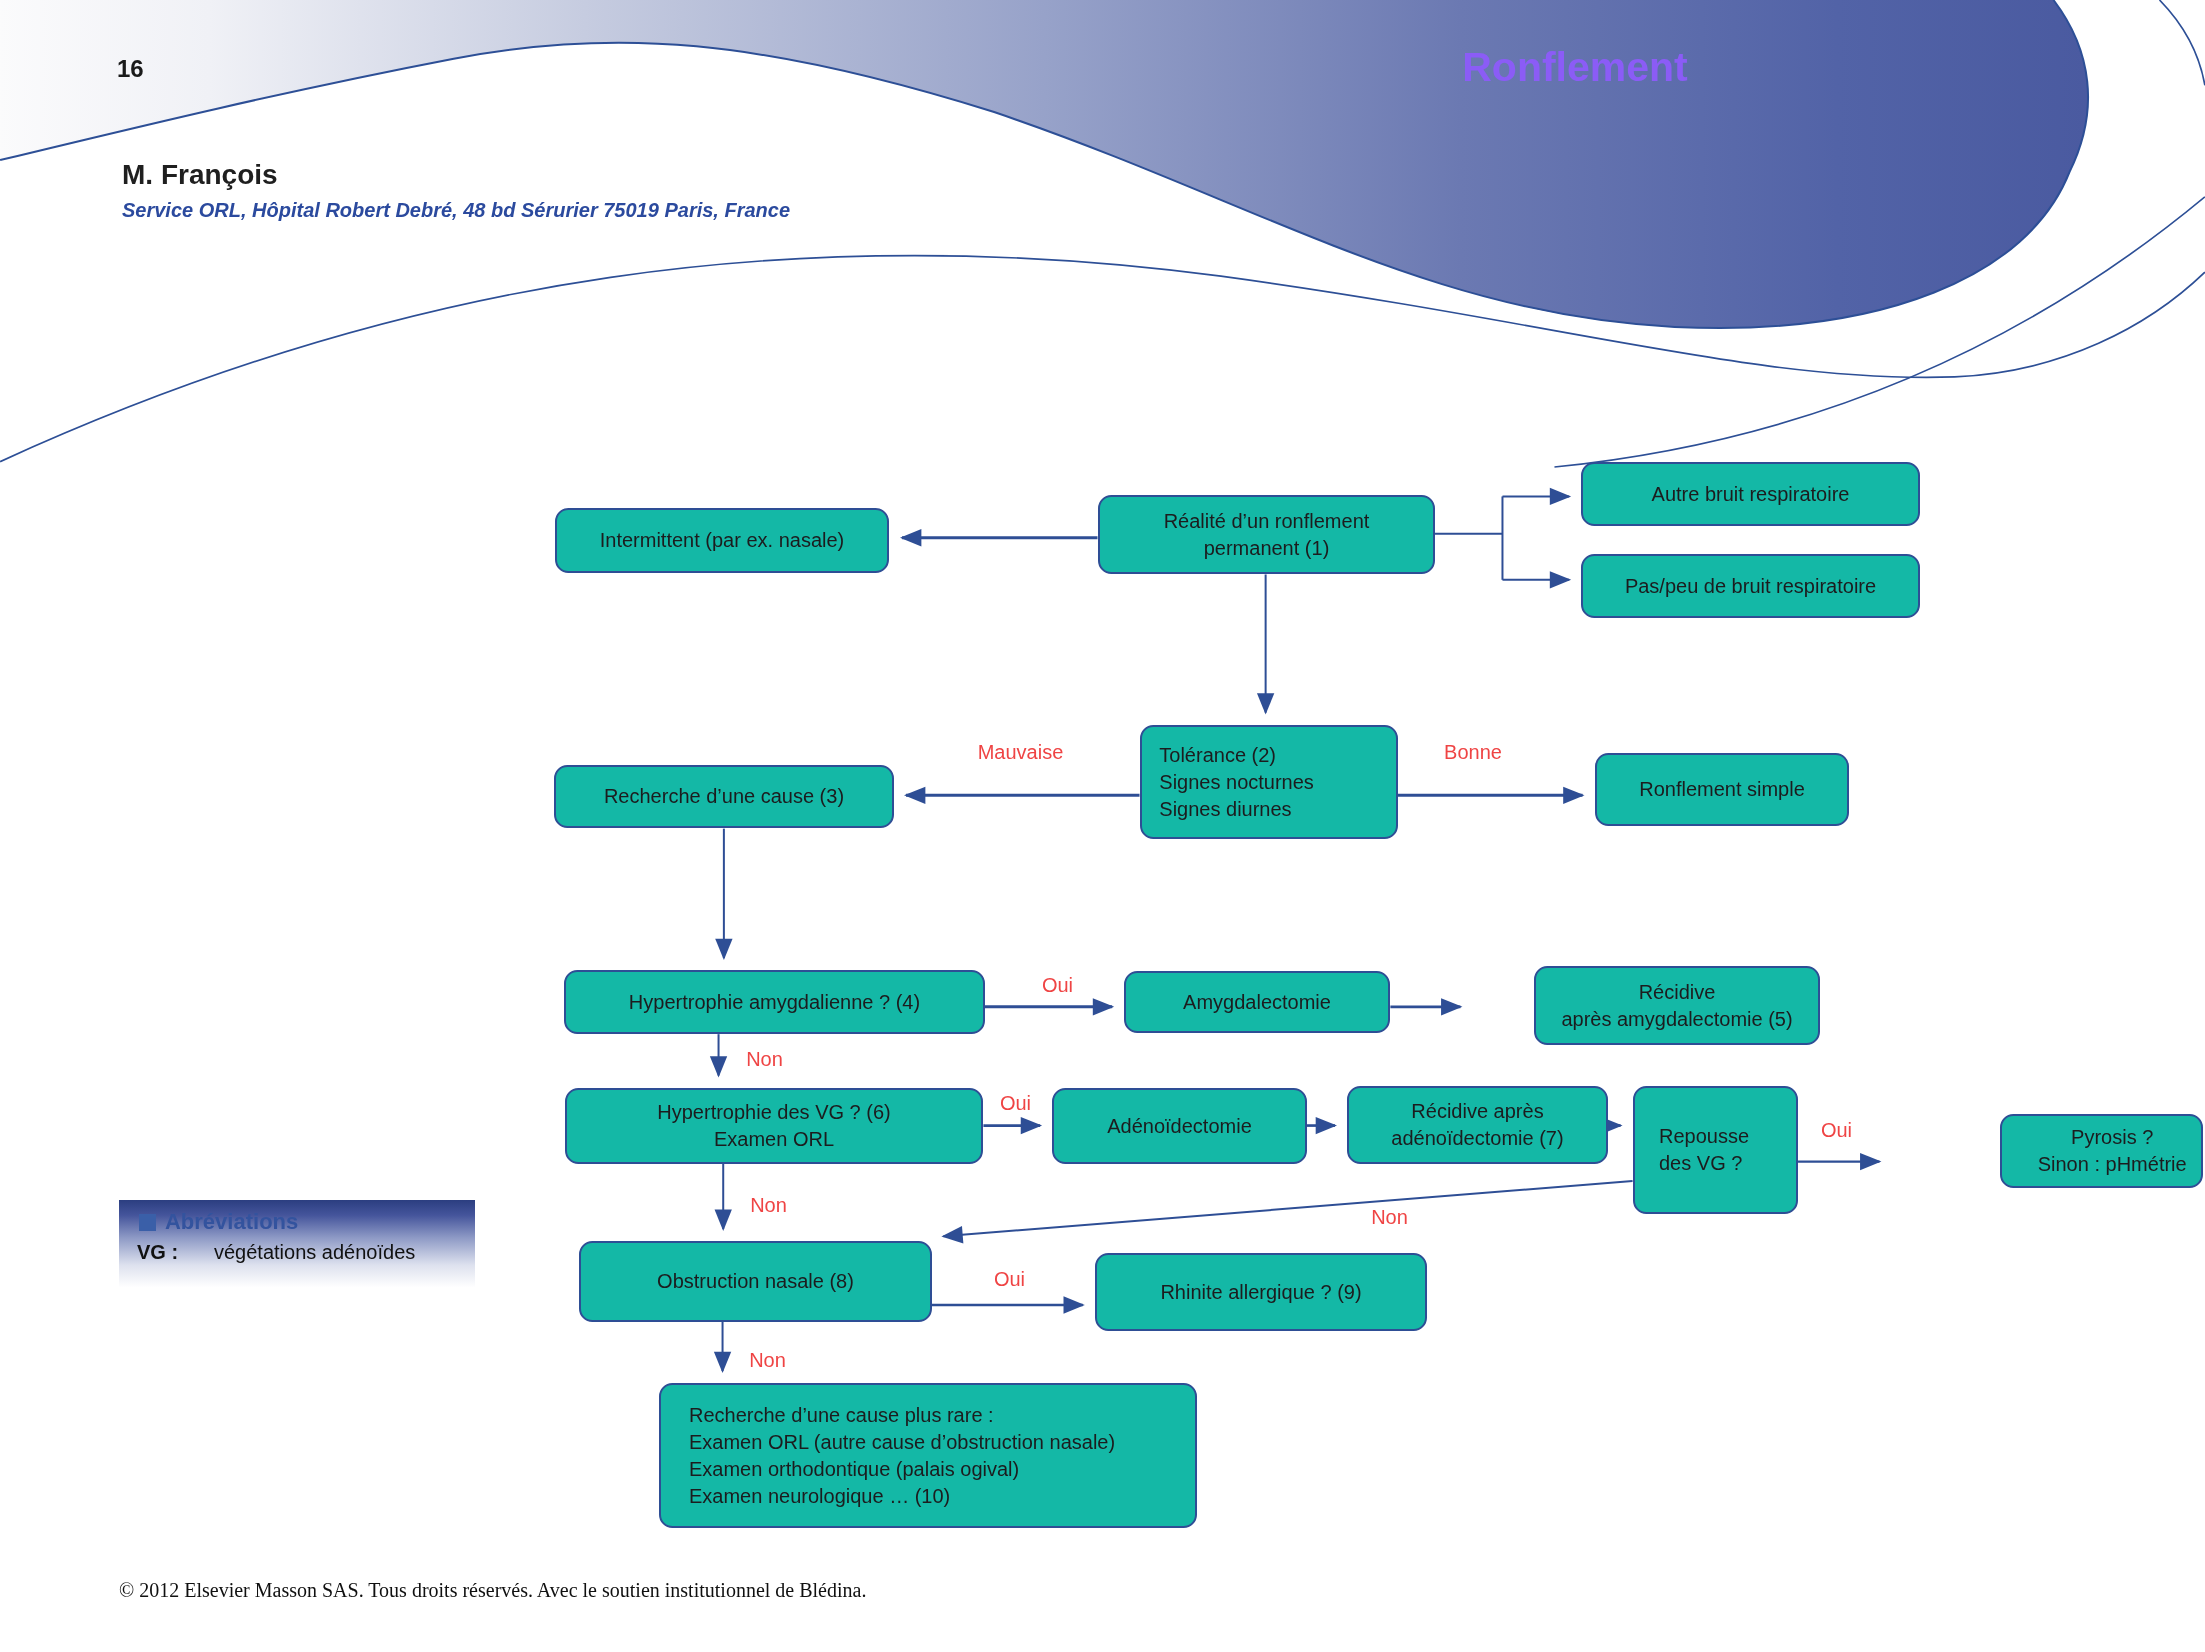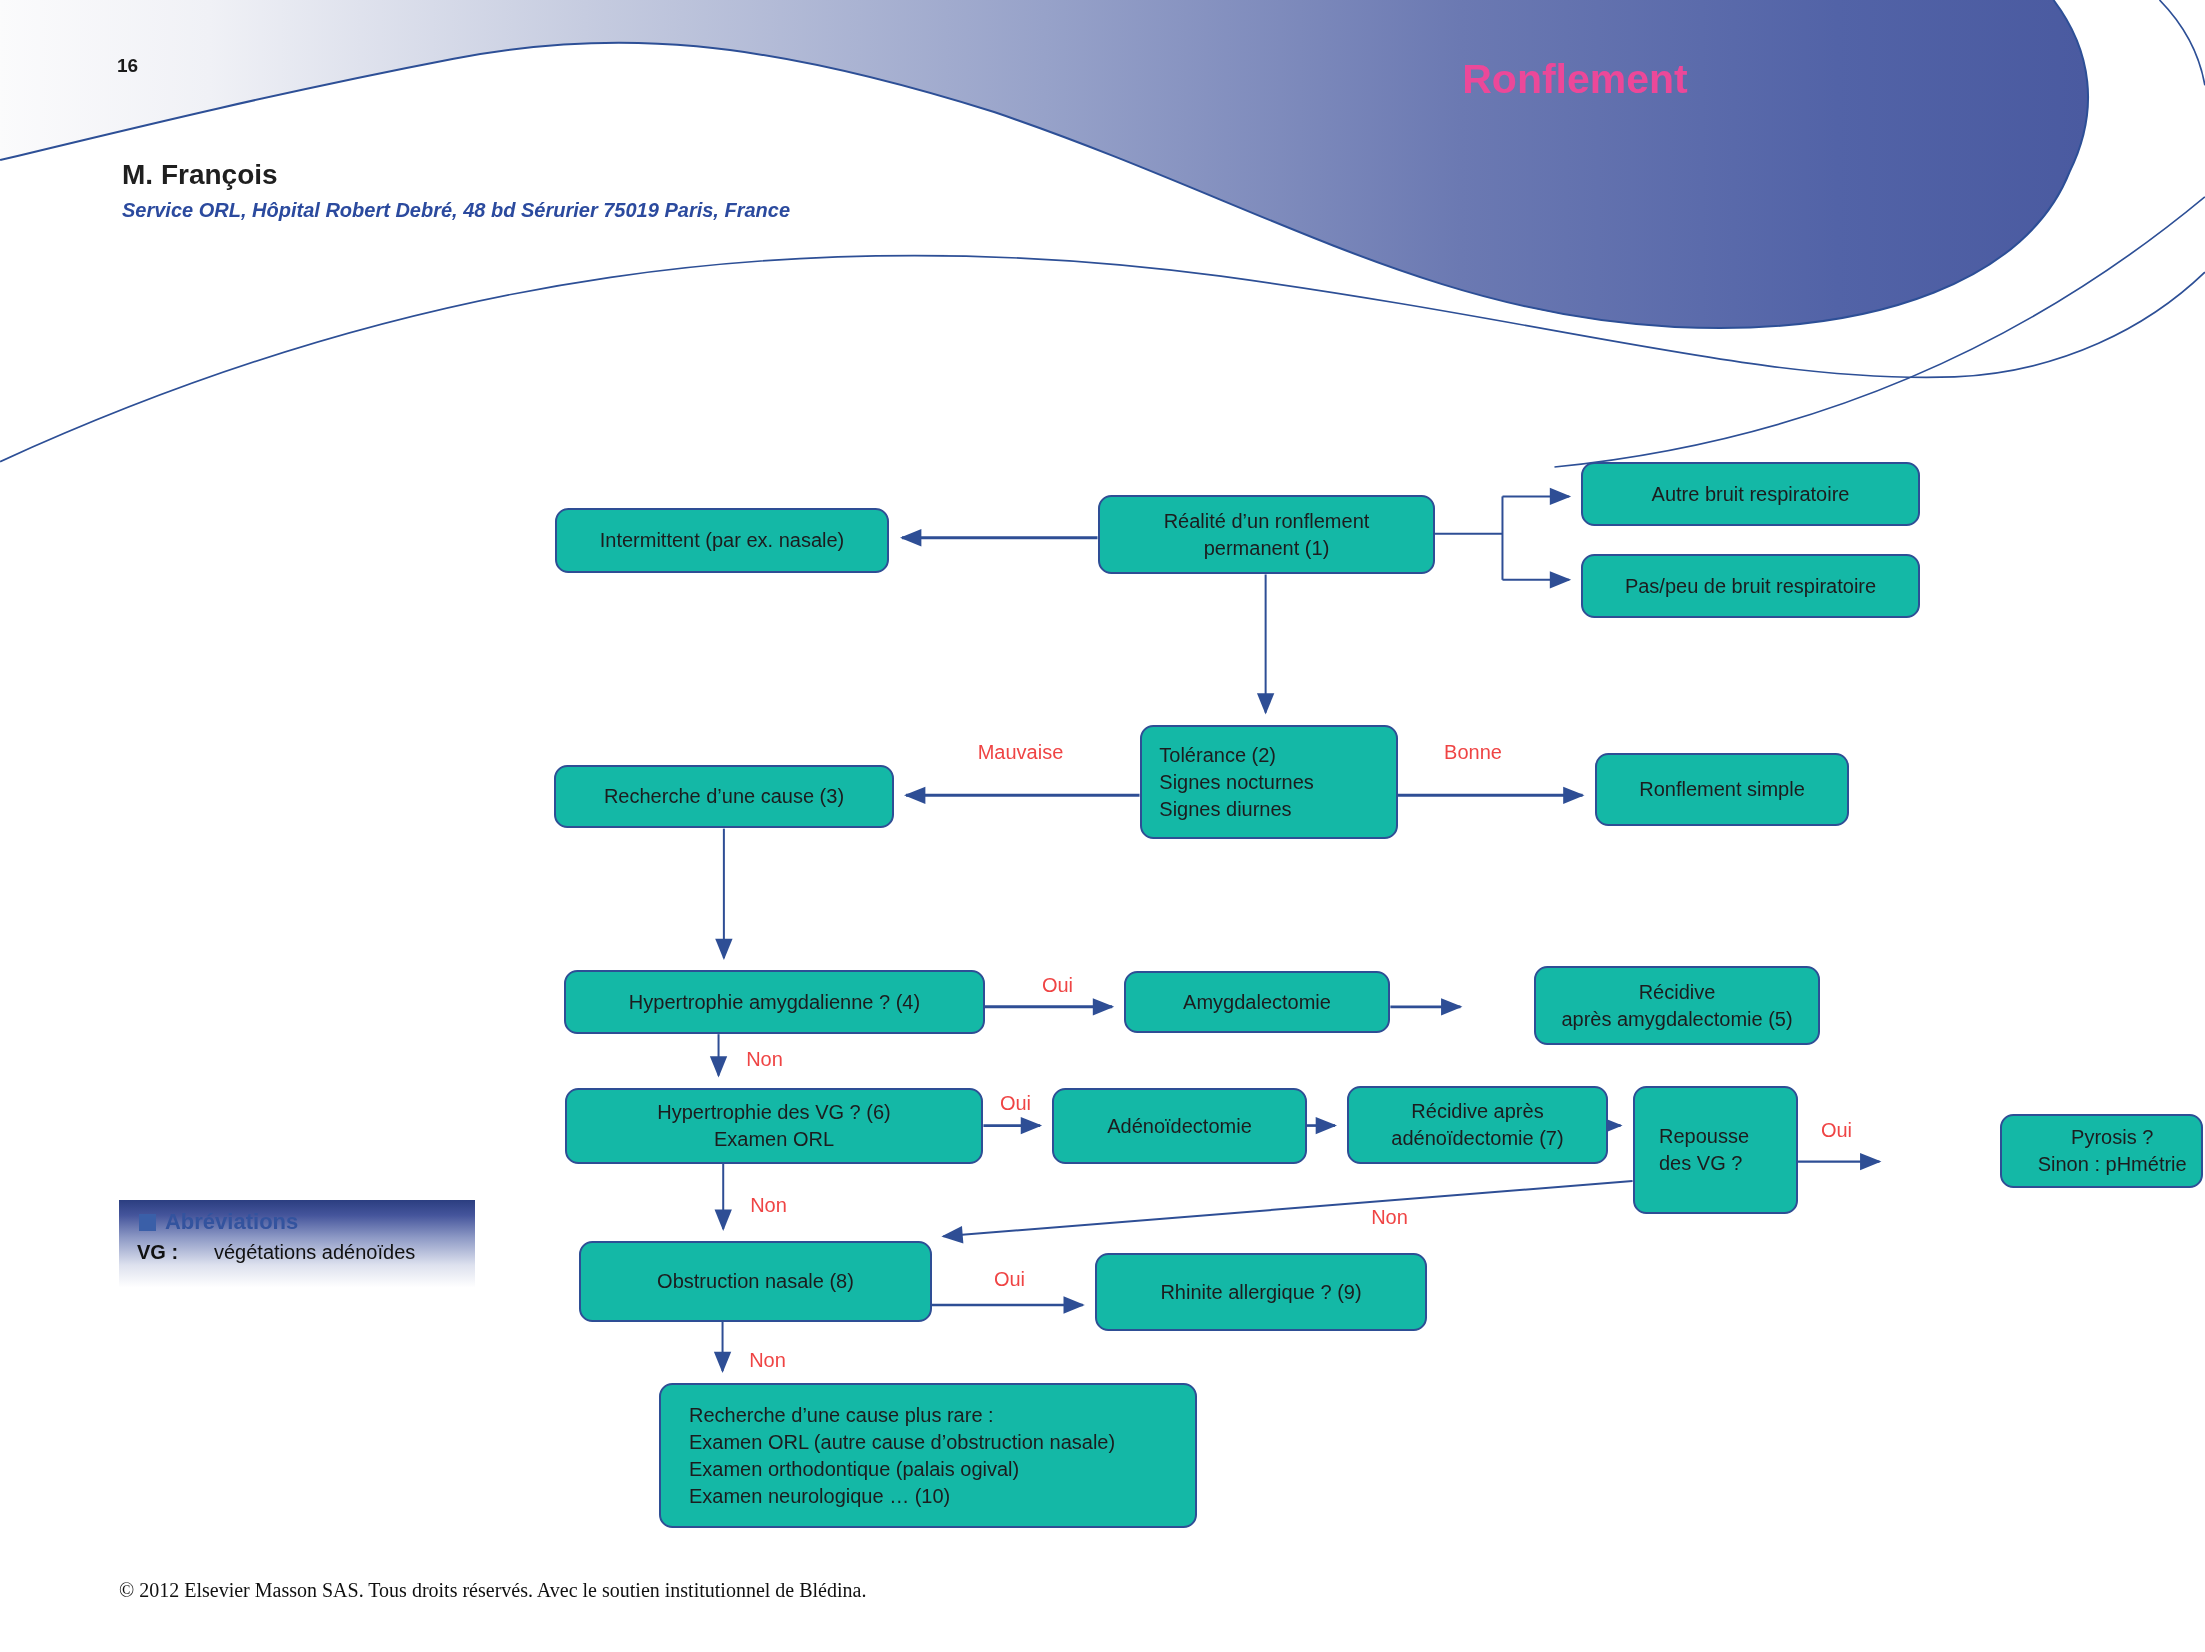--- a/index.html
+++ b/index.html
@@ -2,22 +2,22 @@
 <html style="font-size:10.7px"><head>
 <meta charset="utf-8">
 <style>
   html,body{margin:0;padding:0;background:#ffffff;}
   .page{position:relative;width:2205px;height:1652px;background:#ffffff;overflow:hidden;
         font-family:"Liberation Sans","DejaVu Sans",sans-serif;color:#1c1c1e;}
   .hdr-svg,.connectors{position:absolute;left:0;top:0;}
   .hdr-svg{z-index:0;}
   .connectors{z-index:1;}
   .txt{position:absolute;z-index:2;}
-  .page-num{left:117px;top:55px;font-size:19px;font-weight:700;color:#1a1a1a;}
-  .doc-title{left:1388px;top:56px;width:374px;text-align:center;font-size:41px;font-weight:700;color:#ec4899;}
+  .page-num{left:117px;top:55px;font-size:24px;font-weight:700;color:#1a1a1a;}
+  .doc-title{left:1388px;top:44px;width:374px;text-align:center;font-size:41px;font-weight:700;color:#8b5cf6;}
   .author{left:122px;top:159px;font-size:28px;font-weight:700;color:#1f1f1f;}
   .affil{left:122px;top:199px;font-size:20px;font-style:italic;font-weight:600;color:#2b4a9e;}
   .copyright{left:119px;top:1579px;font-size:20px;color:#101010;
              font-family:"Liberation Serif","DejaVu Serif",serif;}
   .node{position:absolute;z-index:2;background:#14b8a6;border:2.3px solid #2e4e95;border-radius:13.3px;
         display:flex;flex-direction:column;justify-content:center;align-items:center;
         text-align:center;font-size:20px;line-height:27px;color:#1c1c1e;box-sizing:border-box;}
   .node.left{align-items:flex-start;text-align:left;}
   .node span{display:block;}
   .lbl{position:absolute;z-index:2;font-size:20px;color:#ef4444;text-align:center;}

